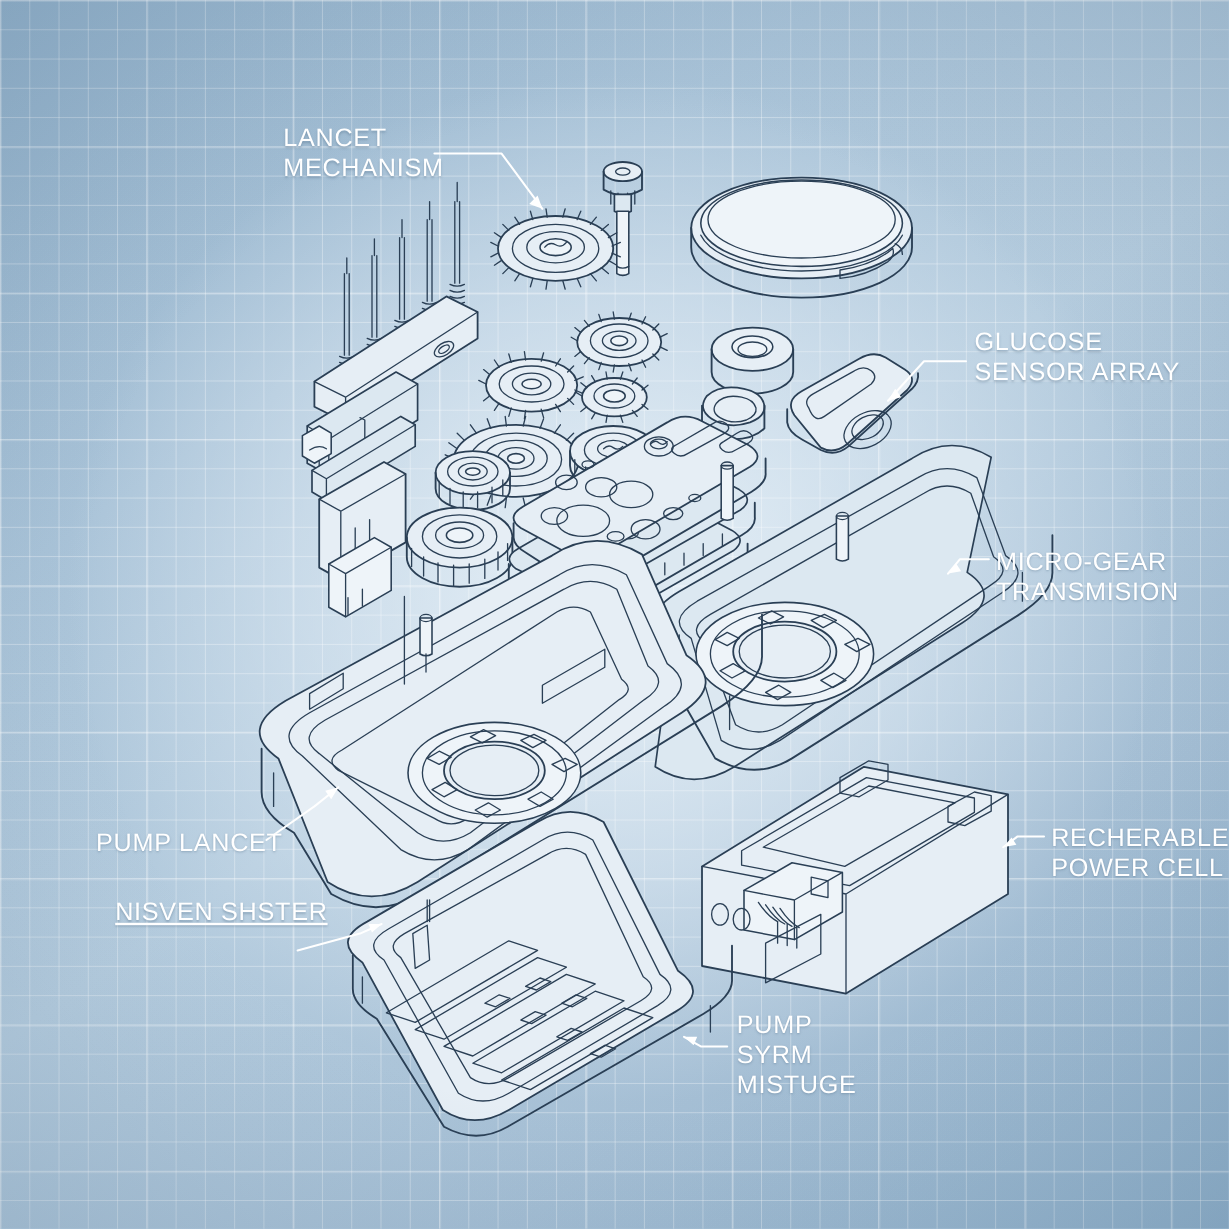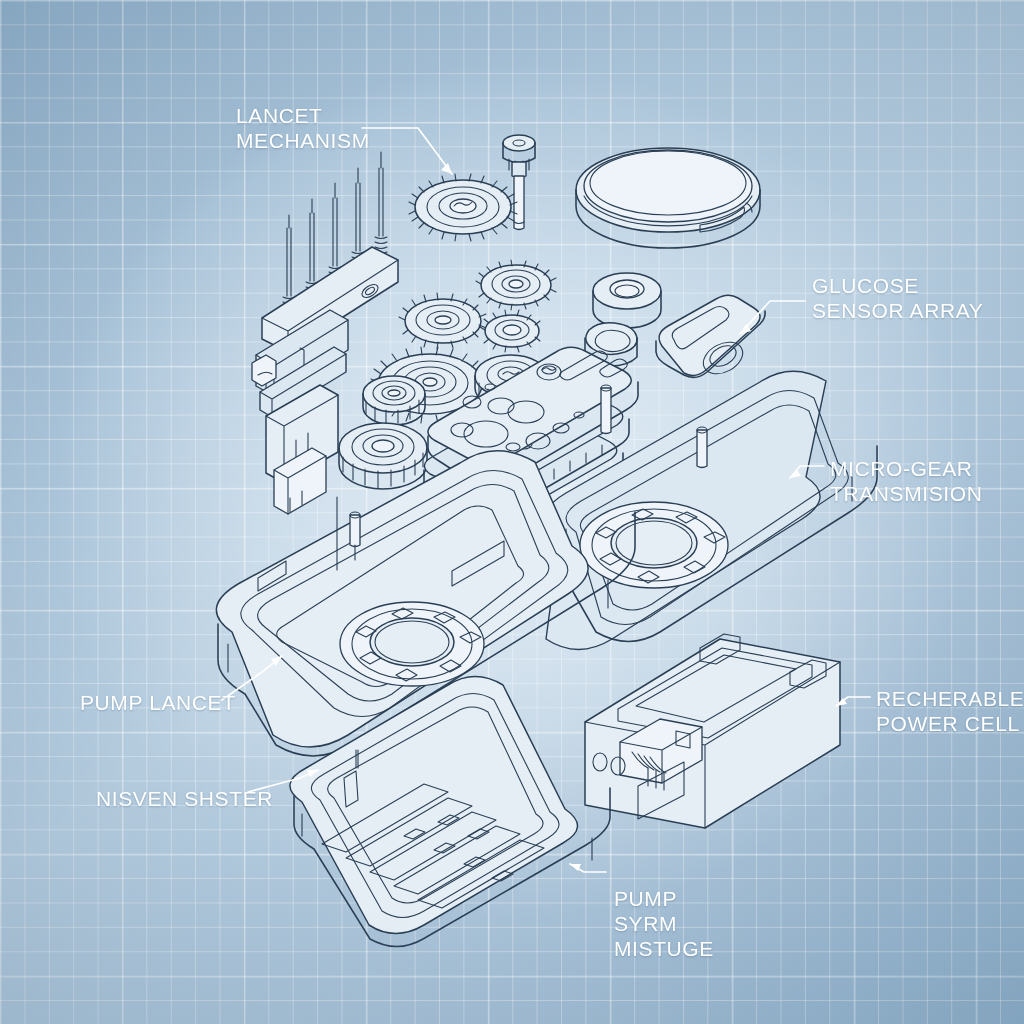--- a/index.html
+++ b/index.html
@@ -444,18 +444,18 @@
 MECHANISM</div>
 
   <div class="label r" style="left:830px;top:456px;width:200px;">MICRO-GEAR
 TRANSMISION</div>
 
   <div class="label r" style="left:876px;top:686px;width:200px;">RECHERABLE
 POWER CELL</div>
 
   <div class="label r" style="left:80px;top:690px;width:200px;">PUMP LANCET</div>
 
-  <div class="label r" style="left:96px;top:786px;width:220px;">NISVEN SHSTER</div>
-
-  <div class="label r" style="left:614px;top:842px;width:160px;margin-top:44px;">PUMP
+  <div class="label r" style="left:96px;top:748px;width:220px;text-decoration:underline;">NISVEN SHSTER</div>
+
+  <div class="label r" style="left:614px;top:842px;width:160px;">PUMP
 SYRM
 MISTUGE</div>
 </div>
 
 </body></html>

